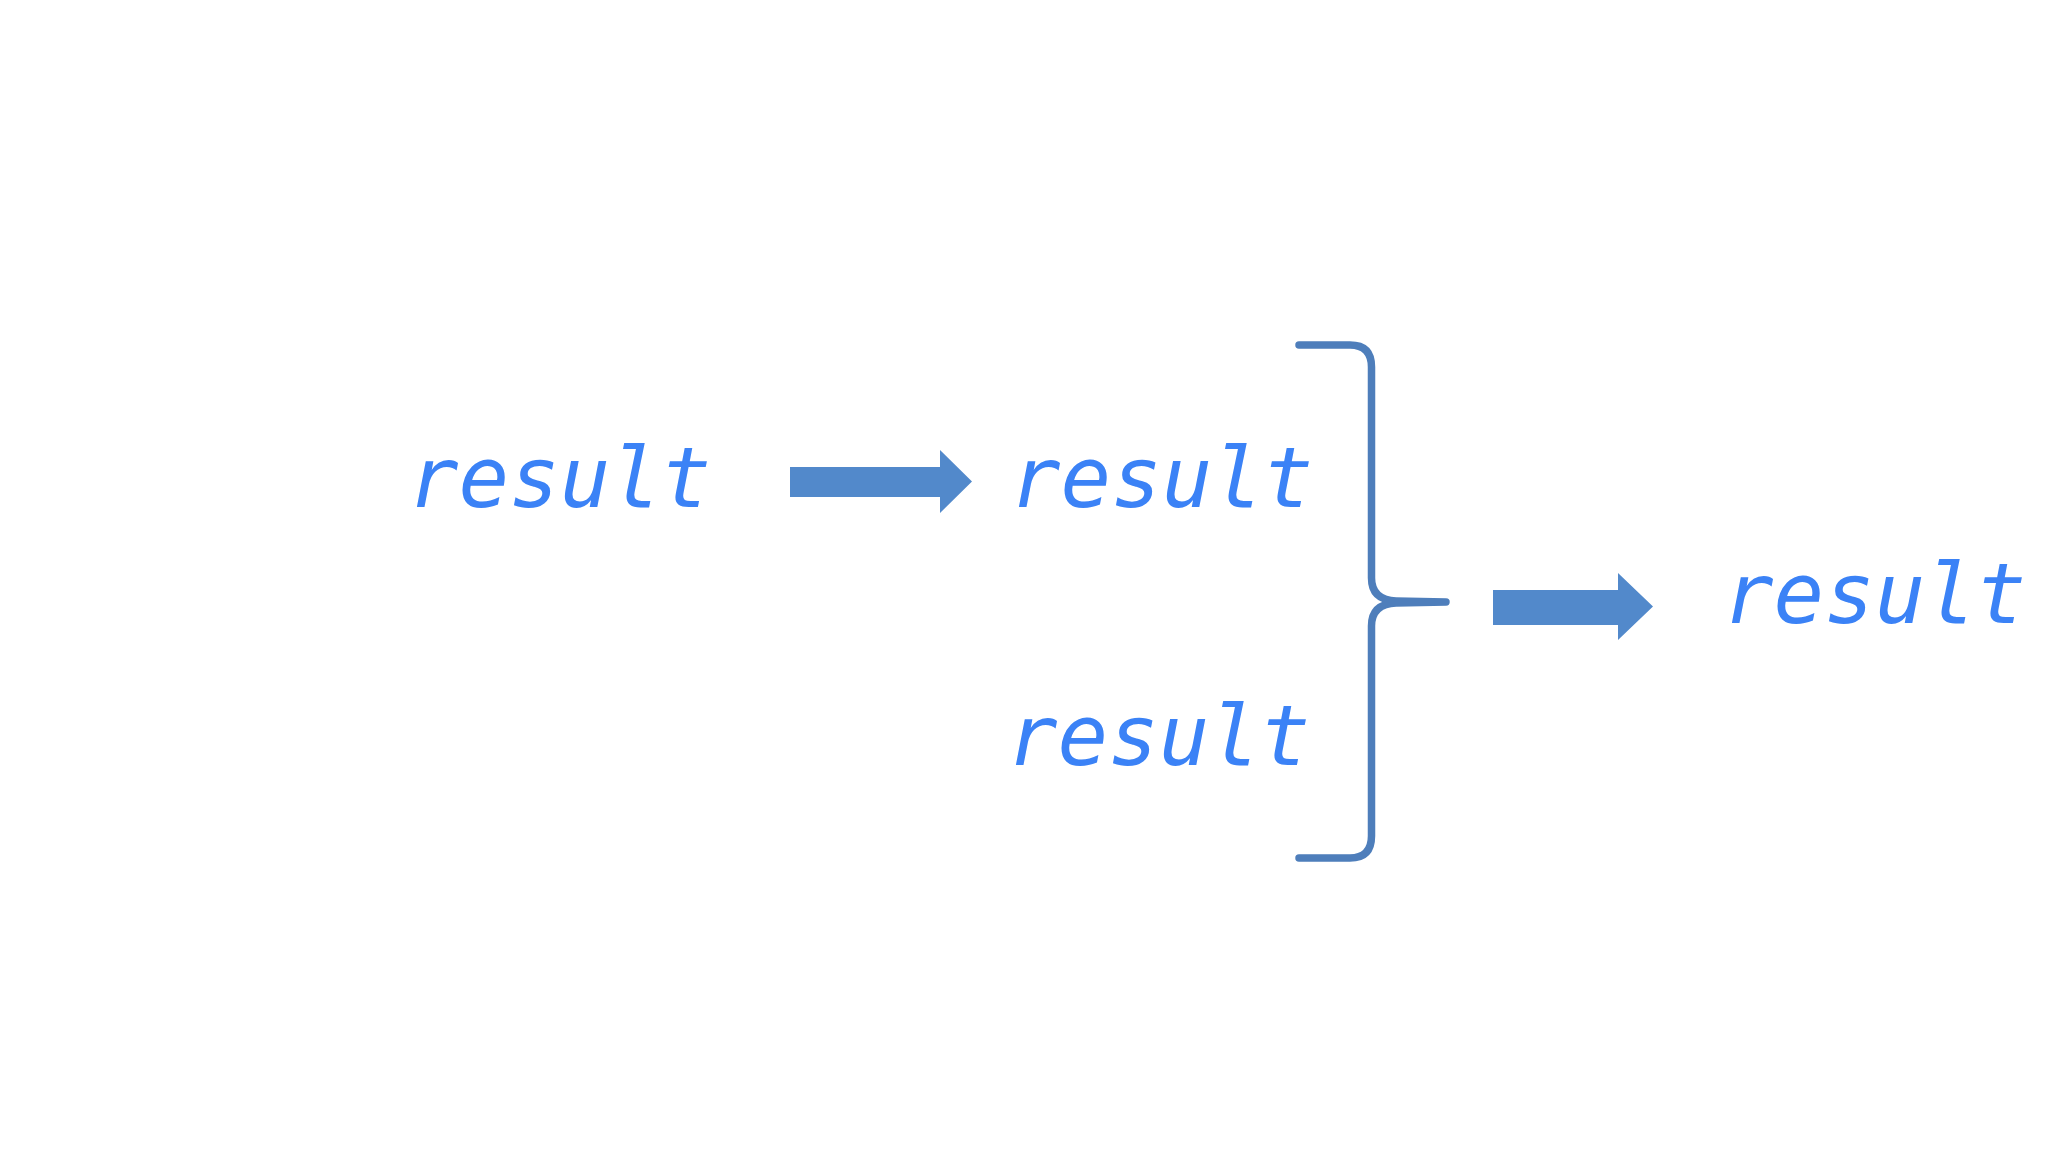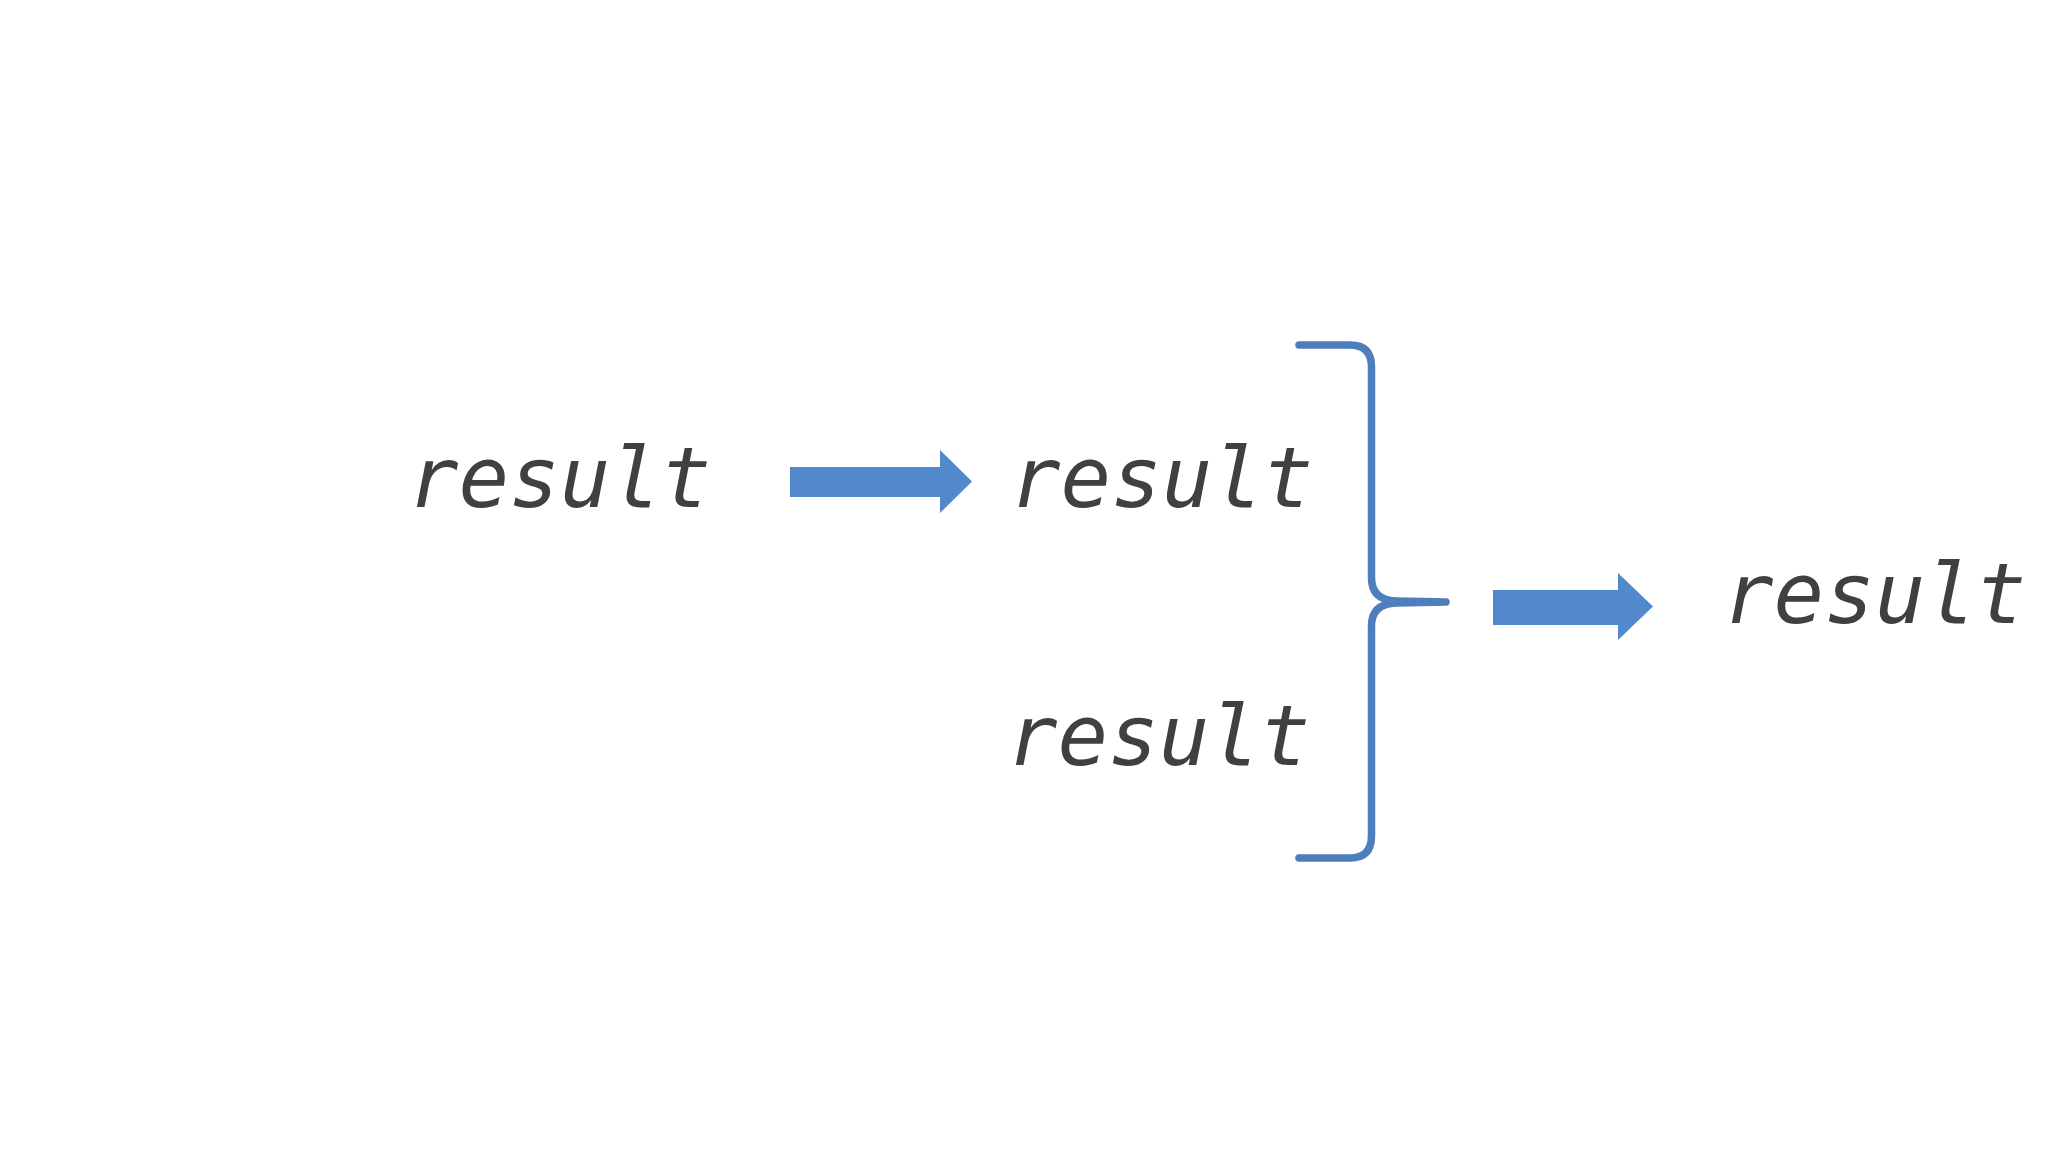--- a/index.html
+++ b/index.html
@@ -14,21 +14,21 @@
     background: #ffffff;
     font-family: "DejaVu Sans Mono", monospace;
   }
   .canvas {
     position: absolute;
     inset: 0;
     background: #ffffff;
   }
   .result-label {
     position: absolute;
-    color: #404040;
+    color: #3b82f6;
     font-style: italic;
     font-size: 84px;
     line-height: 84px;
     white-space: nowrap;
   }
   .label-source     { left: 408px;  top: 436px; }
   .label-branch-top { left: 1010px; top: 436px; }
   .label-branch-bot { left: 1007px; top: 694px; }
   .label-merged     { left: 1723px; top: 552px; }
   .shape {

